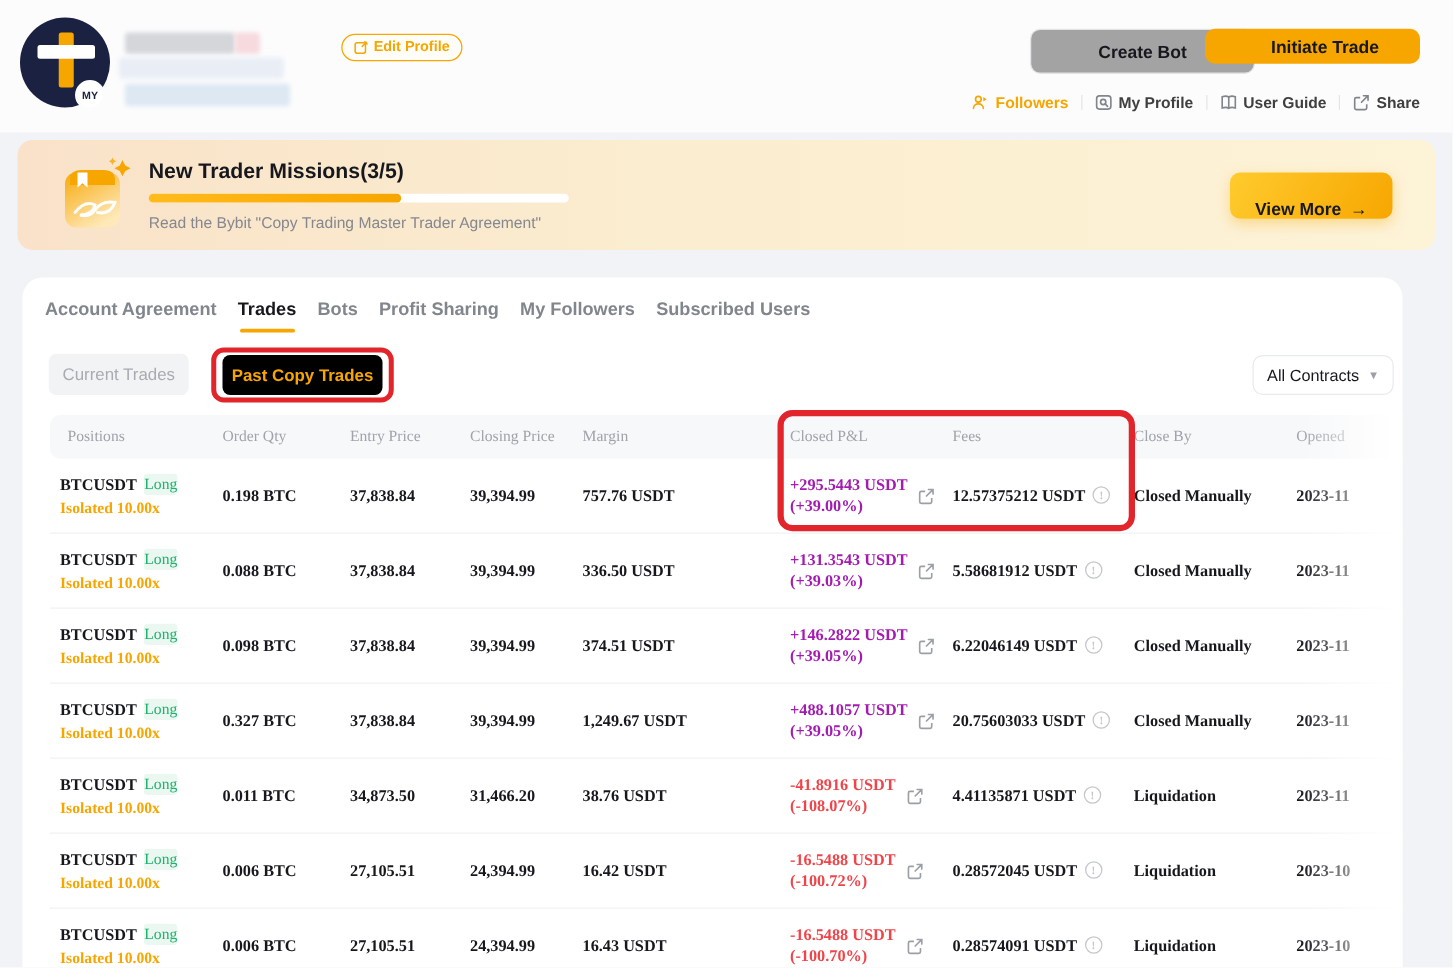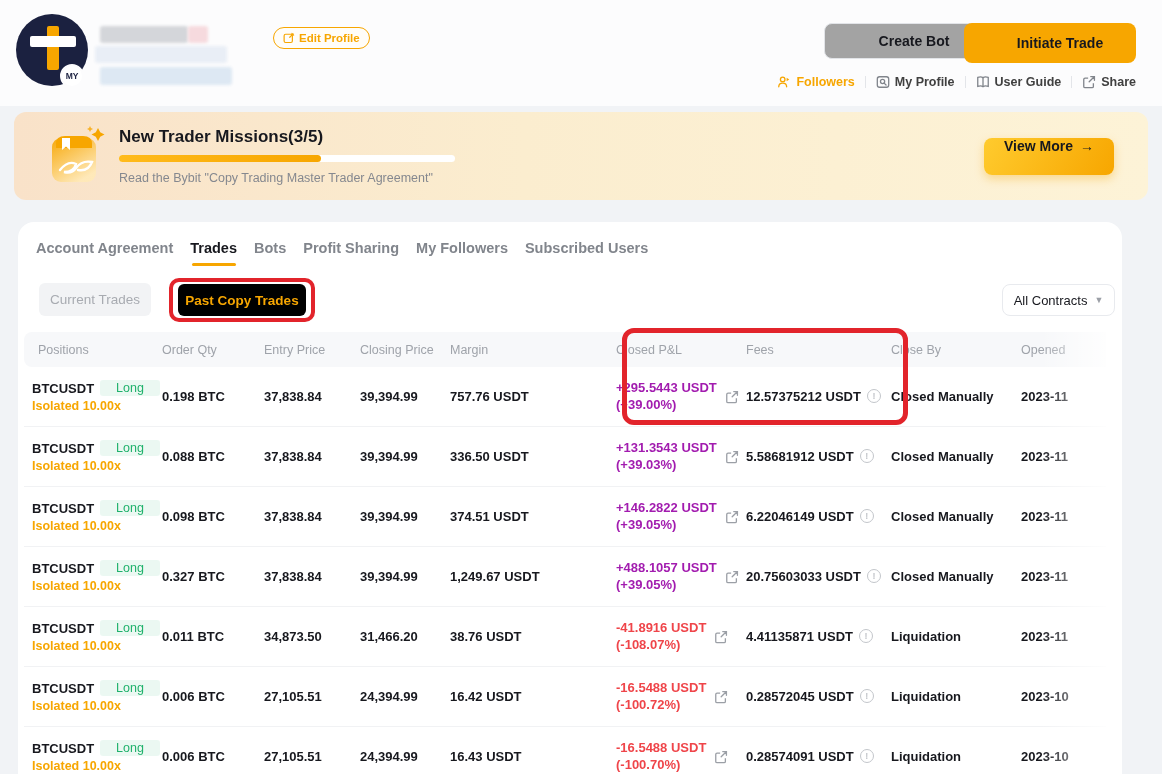--- a/index.html
+++ b/index.html
@@ -31,41 +31,41 @@
 
   .edit-profile { left:273px; top:27px; height:22px; padding:0 9px;
     border:1px solid #f7a600; border-radius:12px; background:#fffdf8;
     color:#f7a600; font-size:11.5px; font-weight:bold;
     display:inline-flex; align-items:center; gap:4px; cursor:pointer; }
 
   .btn { border-radius:8px; font-size:14px; font-weight:bold; display:flex;
     align-items:center; justify-content:center; cursor:pointer; }
   .create-bot { left:800px; top:23px; width:180px; height:36px; background:#a3a3a3;
     border:1px solid #e2e4e8; color:#17181e;margin-left:24px; }
-  .initiate-trade { left:964px; top:23px; width:172px; height:40px; background:#f7a600;
+  .initiate-trade { left:964px; top:23px; width:172px; height:28px; background:#f7a600;
     border:none; color:#17181e;padding-left:20px; }
 
   .quick-links { left:0; top:72px; width:1136px; height:20px; display:flex;
     justify-content:flex-end; align-items:center; gap:10px; }
   .qlink { display:flex; align-items:center; gap:5px; font-size:12.5px; font-weight:bold;
     color:#404040; cursor:pointer; }
   .qlink.orange { color:#f7a600; }
   .qdiv { width:1px; height:12px; background:#e3e5e9; }
 
   
   .banner { left:14px; top:112px; width:1134px; height:88px; border-radius:12px;
     background:linear-gradient(90deg,#f9e2c9 0%, #fbedcf 45%, #fdf3d7 100%); }
   .banner-icon { left:46px; top:124px; width:60px; height:64px; }
   .banner-title { left:119px; top:127px; font-size:17px; font-weight:bold; color:#17181e; }
   .progress-track { left:119px; top:155px; width:336px; height:7px; border-radius:4px; background:#fff; }
   .progress-fill { height:7px; border-radius:4px; background:linear-gradient(90deg,#ffbb1c,#f7a600); }
   .banner-sub { left:119px; top:171px; font-size:12.5px; color:#85888f; }
   .view-more { left:984px; top:138px; width:130px; height:37px; border-radius:8px;
     background:linear-gradient(120deg,#ffcb2e,#f7a600); color:#17181e; font-size:14px;
-    font-weight:bold; display:flex; align-items:flex-start; justify-content:center; gap:7px;
+    font-weight:bold; display:flex; align-items:flex-end; justify-content:center; gap:7px;
     cursor:pointer; box-shadow:0 4px 10px rgba(247,166,0,.35); }
 
   
   .card { left:18px; top:222px; width:1104px; height:552px; background:#fff;
     border-radius:16px 16px 0 0; }
 
   .tabs { left:36px; top:240px; display:flex; gap:17px; }
   .tab { font-size:14.5px; font-weight:bold; color:#81858c; padding-bottom:10px;
     position:relative; cursor:pointer; }
   .tab.active { color:#17181e; }
@@ -78,35 +78,35 @@
   .subtab-past { left:178px; top:284px; width:128px; height:32px; background:#000000;
     border-radius:6px; color:#f7a600; font-size:13.5px; font-weight:bold;
     display:flex; align-items:center; justify-content:center; cursor:pointer; }
 
   .contracts-dd { left:1002px; top:284px; width:113px; height:32px; background:#fff;
     border:1px solid #e8eaee; border-radius:8px; font-size:13px; color:#17181e;
     display:flex; align-items:center; justify-content:center; gap:7px; cursor:pointer; }
   .contracts-dd .caret { font-size:9px; color:#9b9fa6; }
 
   
-  .table-wrap { left:24px; top:332px; width:1082px; height:442px; overflow:hidden; }
+  .table-wrap { left:40px; top:332px; width:1082px; height:442px; overflow:hidden;font-family:Liberation Serif, serif; }
   .grid { display:grid;
     grid-template-columns:138px 102px 96px 90px 166px 130px 145px 130px 150px;
     width:1147px; }
   .thead { height:35px; background:#f7f8fa; border-radius:8px; align-items:center; }
   .th { font-size:12.5px; color:#9fa3aa; }
   .th:first-child { padding-left:14px; }
   .trow { height:60px; align-items:center; border-bottom:1px solid #f1f2f4; }
   .td { font-size:13px; font-weight:bold; color:#17181e; }
   .td:first-child { padding-left:8px; }
 
   .sym-line { display:flex; align-items:center; gap:6px; }
   .sym { font-size:13px; font-weight:bold; }
   .side-badge { font-size:12.5px; color:#20b26c; background:rgba(32,178,108,.09);
-    border-radius:3px; padding:1px 16px; font-weight:normal; }
+    border-radius:3px; padding:1px 0; font-weight:normal; }
   .mode { font-size:12.5px; color:#f7a600; font-weight:bold; margin-top:3px; }
 
   .pnl-cell { display:flex; align-items:center; gap:8px; }
   .pnl-lines { display:flex; flex-direction:column; line-height:1.25; }
   .pnl-cell.pos .pnl-lines { color:#a21caf; }
   .pnl-cell.neg .pnl-lines { color:#ef454a; }
   .ext-icon { color:#9b9fa6; display:flex; cursor:pointer; }
 
   .fees-cell { display:flex; gap:6px; }
   .info-icon { width:14px; height:14px; border:1px solid #c3c6cb; border-radius:50%;

